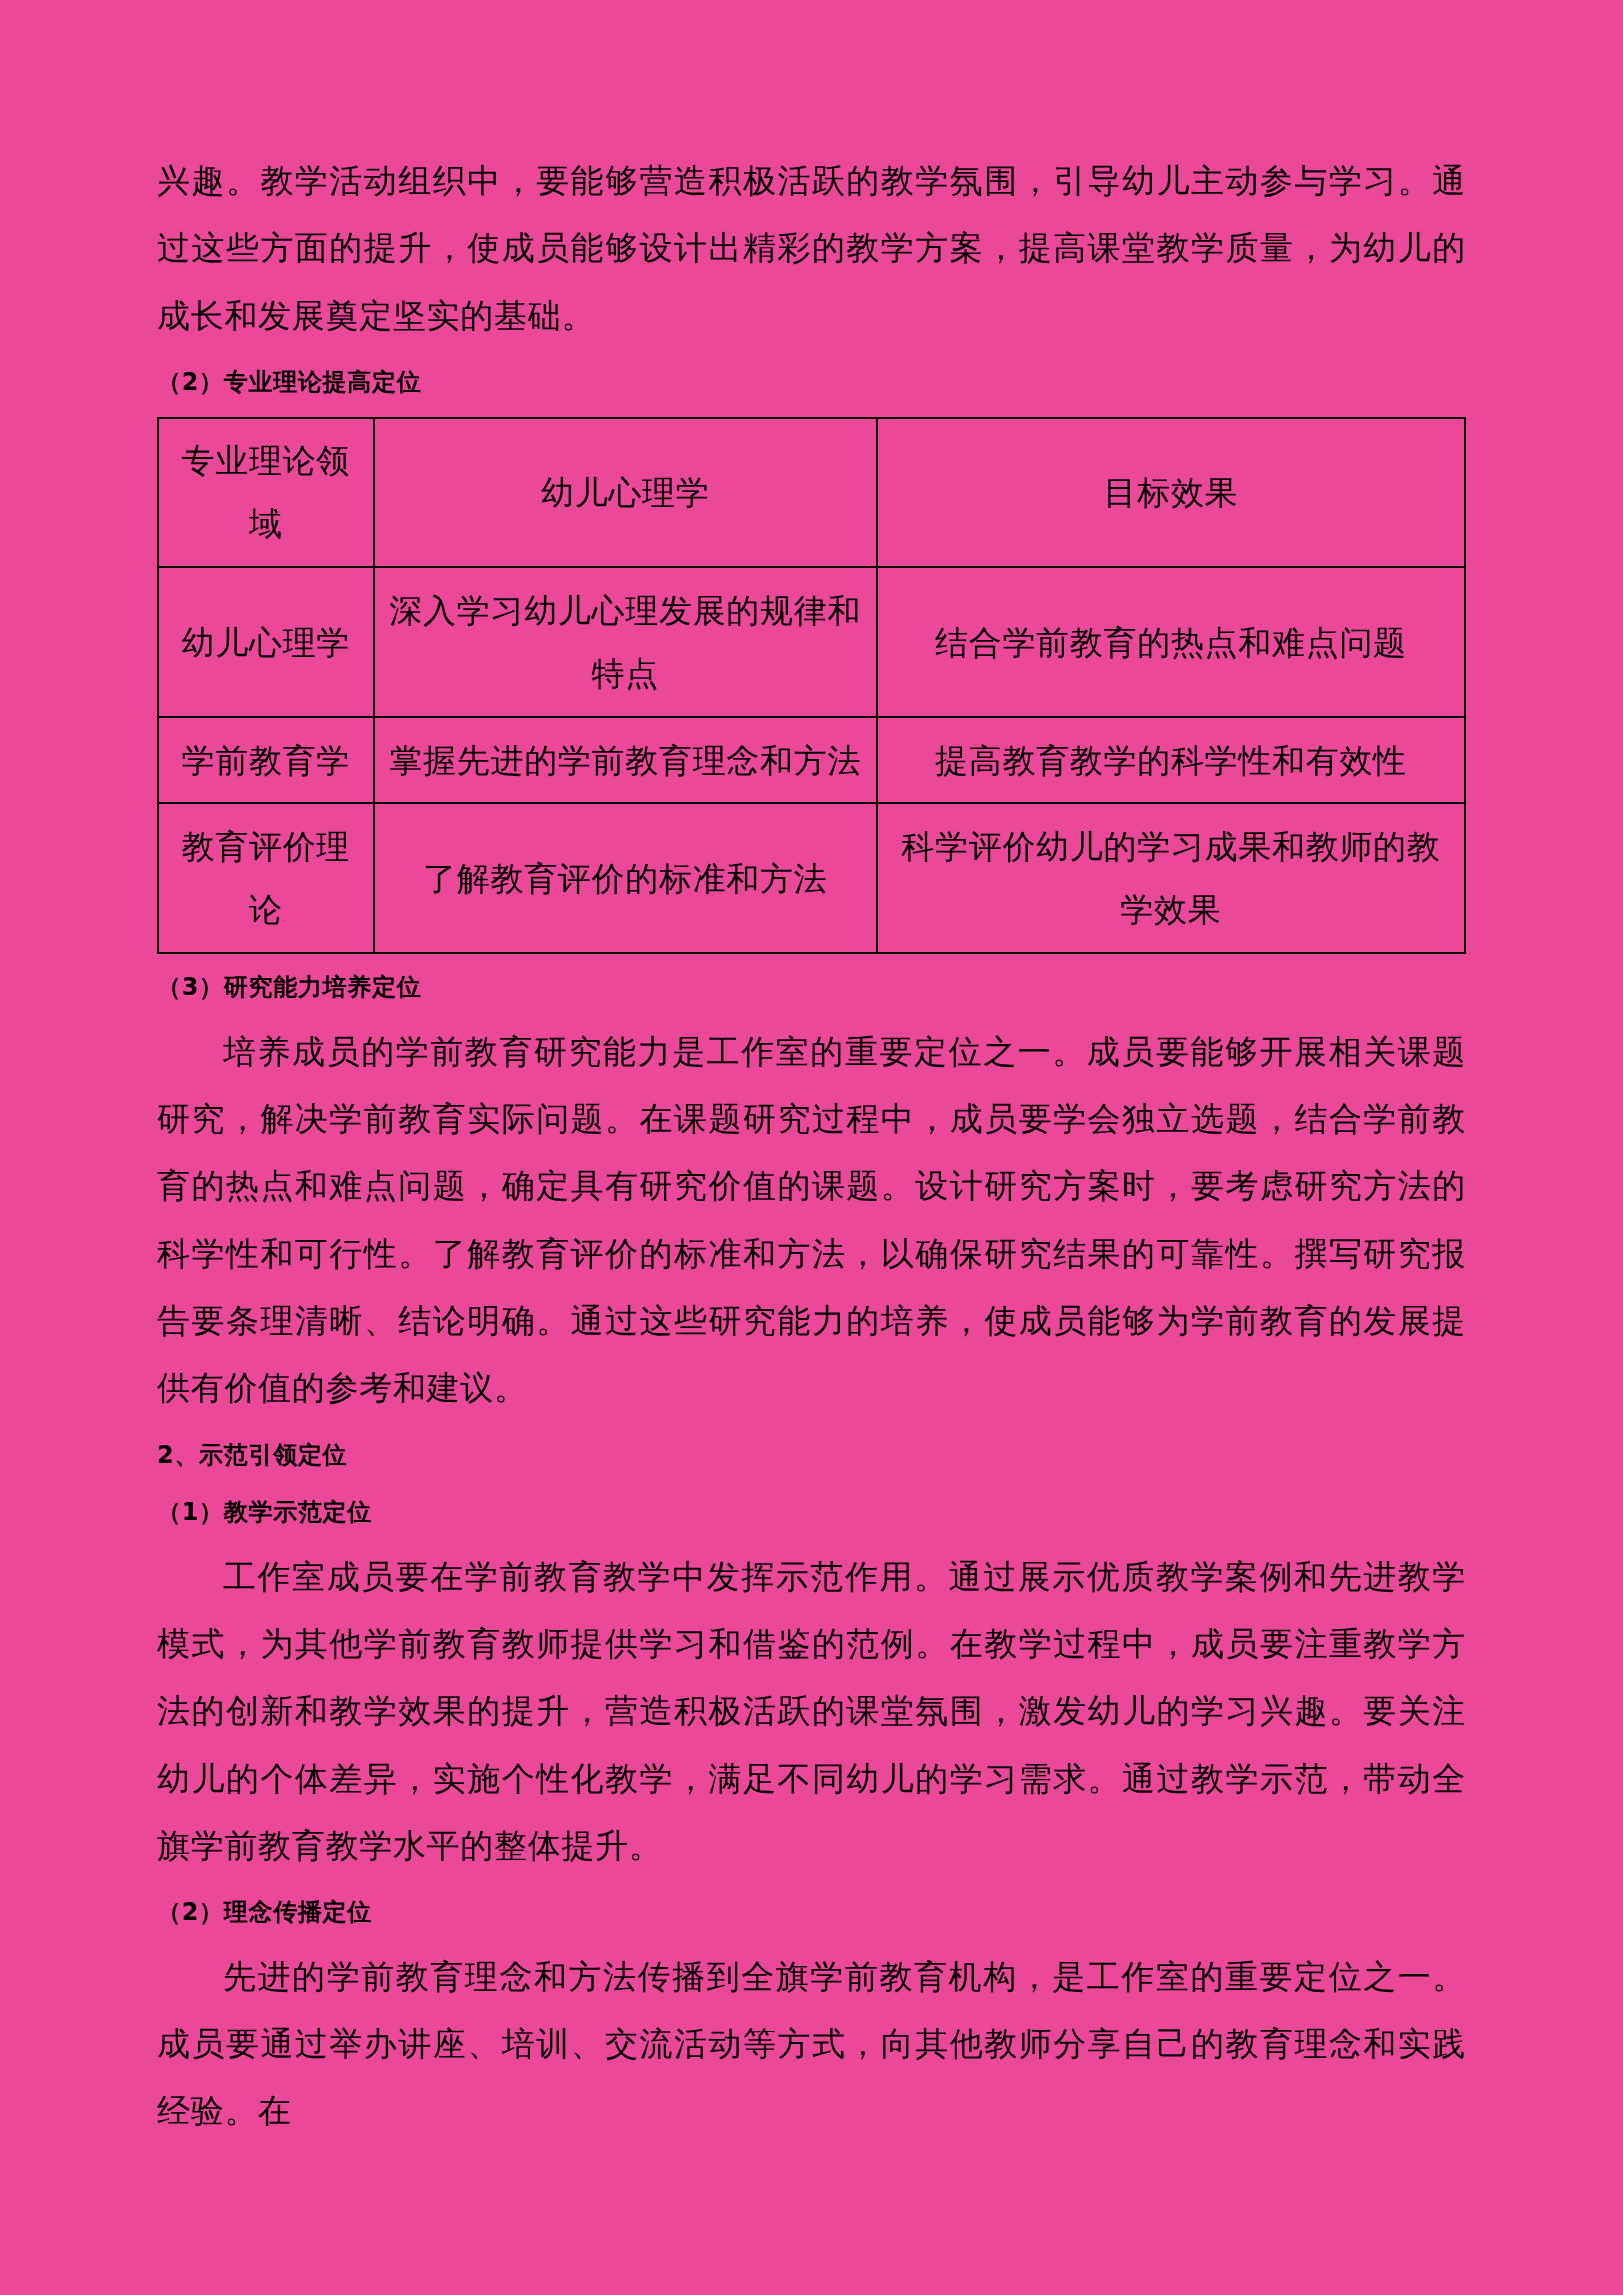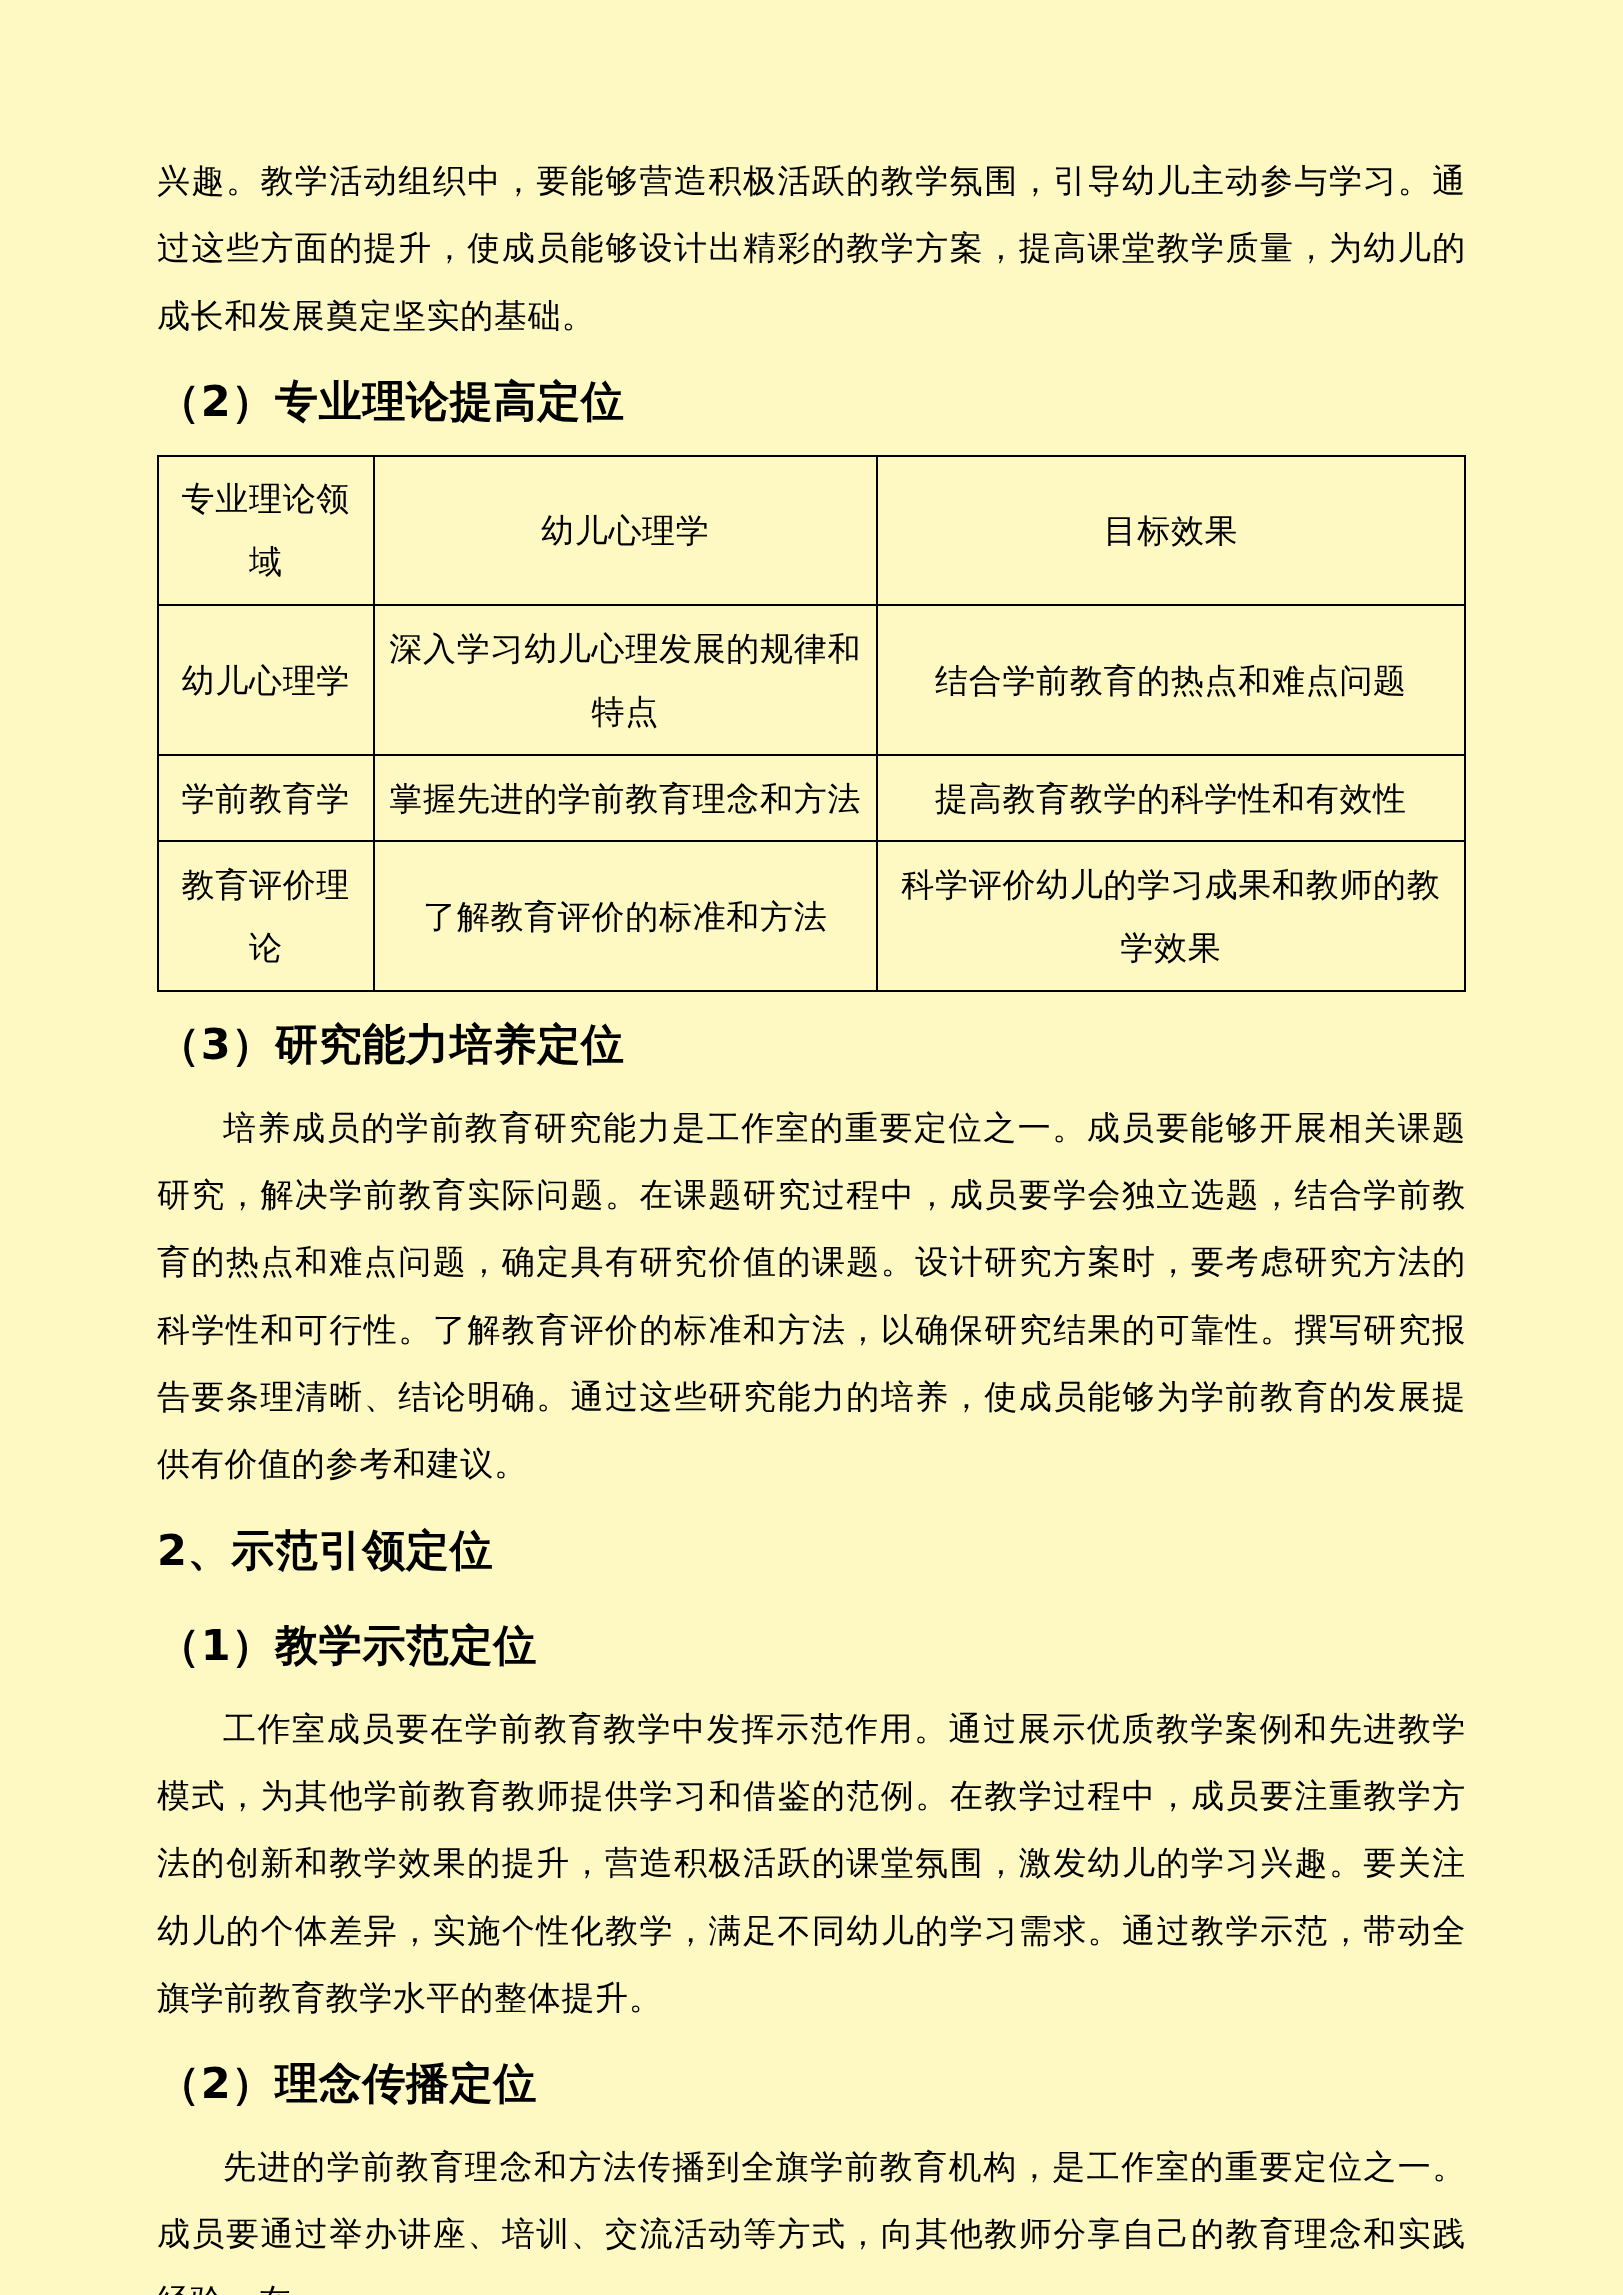--- a/index.html
+++ b/index.html
@@ -5,41 +5,41 @@
   html, body {
     margin: 0;
     padding: 0;
     background: #ffffff;
   }
   .page {
     position: relative;
     width: 1623px;
     height: 2295px;
     box-sizing: border-box;
-    background: #fef9c3;
+    background: #ec4899;
     padding: 147px 157px 0 157px;
     font-family: "DejaVu Serif", "Liberation Serif", serif;
     font-size: 33px;
     color: #000000;
     overflow: hidden;
   }
   p.body-para {
     margin: 0;
     line-height: 2.04;
     text-align: justify;
     letter-spacing: 0.7px;
   }
   p.indent {
     text-indent: 2em;
   }
   .heading {
     margin: 9.2px 0 6.5px 0;
     line-height: 2.0;
     font-weight: 700;
-    font-size: 43px;
+    font-size: 24px;
     font-family: "DejaVu Sans", "Liberation Sans", sans-serif;
     letter-spacing: 0.7px;
   }
   table.data-table {
     border-collapse: collapse;
     width: 100%;
     margin: 10.5px 0 3.9px 0;
     table-layout: fixed;
   }
   table.data-table td {

